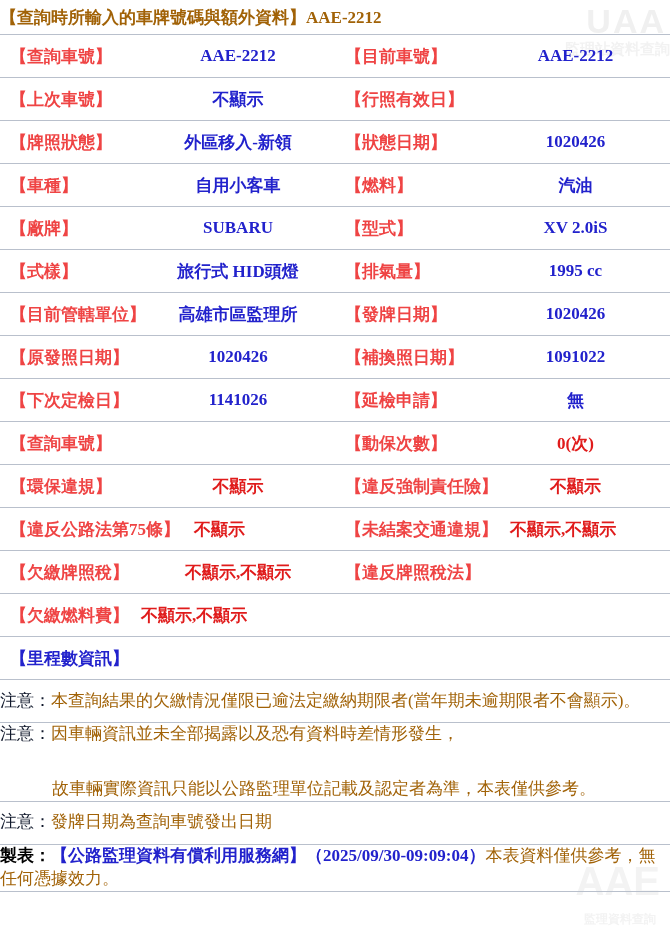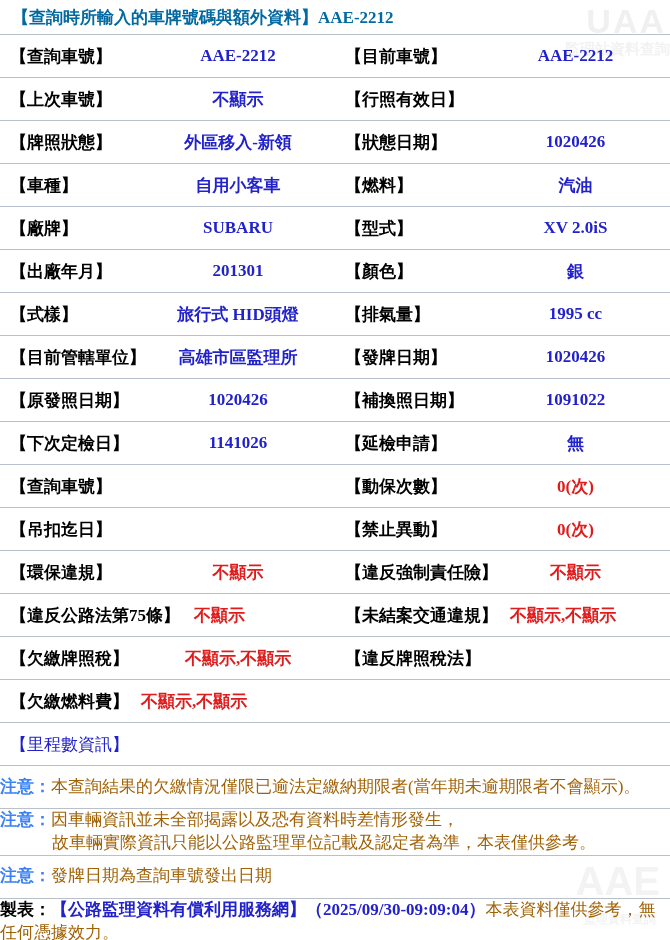--- a/index.html
+++ b/index.html
@@ -79,31 +79,31 @@
     padding: 0;
     vertical-align: middle;
     height: 42px;
     font-size: 17px;
   }
   tr.titlerow td {
     border-bottom: 1px solid #b9c0cc;
     height: 34px;
   }
   .title-text {
-    padding-left: 12px;
+    padding-left: 0;
     font-size: 17px;
     font-weight: bold;
-    color: #0369a1;
+    color: #a16207;
     white-space: nowrap;
   }
   .lbl {
     padding-left: 10px;
     font-weight: bold;
     font-size: 17px;
-    color: #000000;
+    color: #ef4444;
     white-space: nowrap;
   }
   .val {
     padding-left: 6px;
     font-size: 17px;
     color: #2222cc;
     white-space: nowrap;
   }
   .val.center {
     text-align: center;
@@ -111,40 +111,41 @@
   }
   .val.red {
     color: #e01b1b;
     font-weight: bold;
   }
   .mile-row td {
     height: 34px;
   }
   .mile-text {
     padding-left: 10px;
-    font-weight: normal;
+    font-weight: bold;
     font-size: 17px;
     color: #2222cc;
   }
   .note-cell {
     padding: 5px 8px 5px 8px;
     font-size: 15.5px;
     line-height: 1.35;
     height: auto;
   }
   .note-key {
-    color: #3b82f6;
-    font-weight: bold;
+    color: #0f172a;
+    font-weight: normal;
   }
   .note-body {
     color: #a16207;
   }
   .note-indent {
     display: inline-block;
     text-indent: 0;
+    margin-top: 32px;
   }
   .made-cell {
     padding: 5px 8px 6px 8px;
     font-size: 15.5px;
     line-height: 1.35;
     height: auto;
     border-bottom: none;
   }
   .made-key {
     font-weight: bold;
@@ -256,34 +257,20 @@
             <div class="val center">SUBARU</div>
           </td>
       <td>
             <div class="lbl">【型式】</div>
           </td>
       <td>
             <div class="val center">XV 2.0iS</div>
           </td>
     </tr>
 
-    <tr>
-      <td>
-            <div class="lbl">【出廠年月】</div>
-          </td>
-      <td>
-            <div class="val center">201301</div>
-          </td>
-      <td>
-            <div class="lbl">【顏色】</div>
-          </td>
-      <td>
-            <div class="val center">銀</div>
-          </td>
-    </tr>
 
     <tr>
       <td>
             <div class="lbl">【式樣】</div>
           </td>
       <td>
             <div class="val center">旅行式 HID頭燈</div>
           </td>
       <td>
             <div class="lbl">【排氣量】</div>
@@ -346,34 +333,20 @@
             <div class="val center"></div>
           </td>
       <td>
             <div class="lbl">【動保次數】</div>
           </td>
       <td>
             <div class="val center red">0(次)</div>
           </td>
     </tr>
 
-    <tr>
-      <td>
-            <div class="lbl">【吊扣迄日】</div>
-          </td>
-      <td>
-            <div class="val center"></div>
-          </td>
-      <td>
-            <div class="lbl">【禁止異動】</div>
-          </td>
-      <td>
-            <div class="val center red">0(次)</div>
-          </td>
-    </tr>
 
     <tr>
       <td>
             <div class="lbl">【環保違規】</div>
           </td>
       <td>
             <div class="val center red">不顯示</div>
           </td>
       <td>
             <div class="lbl">【違反強制責任險】</div>

